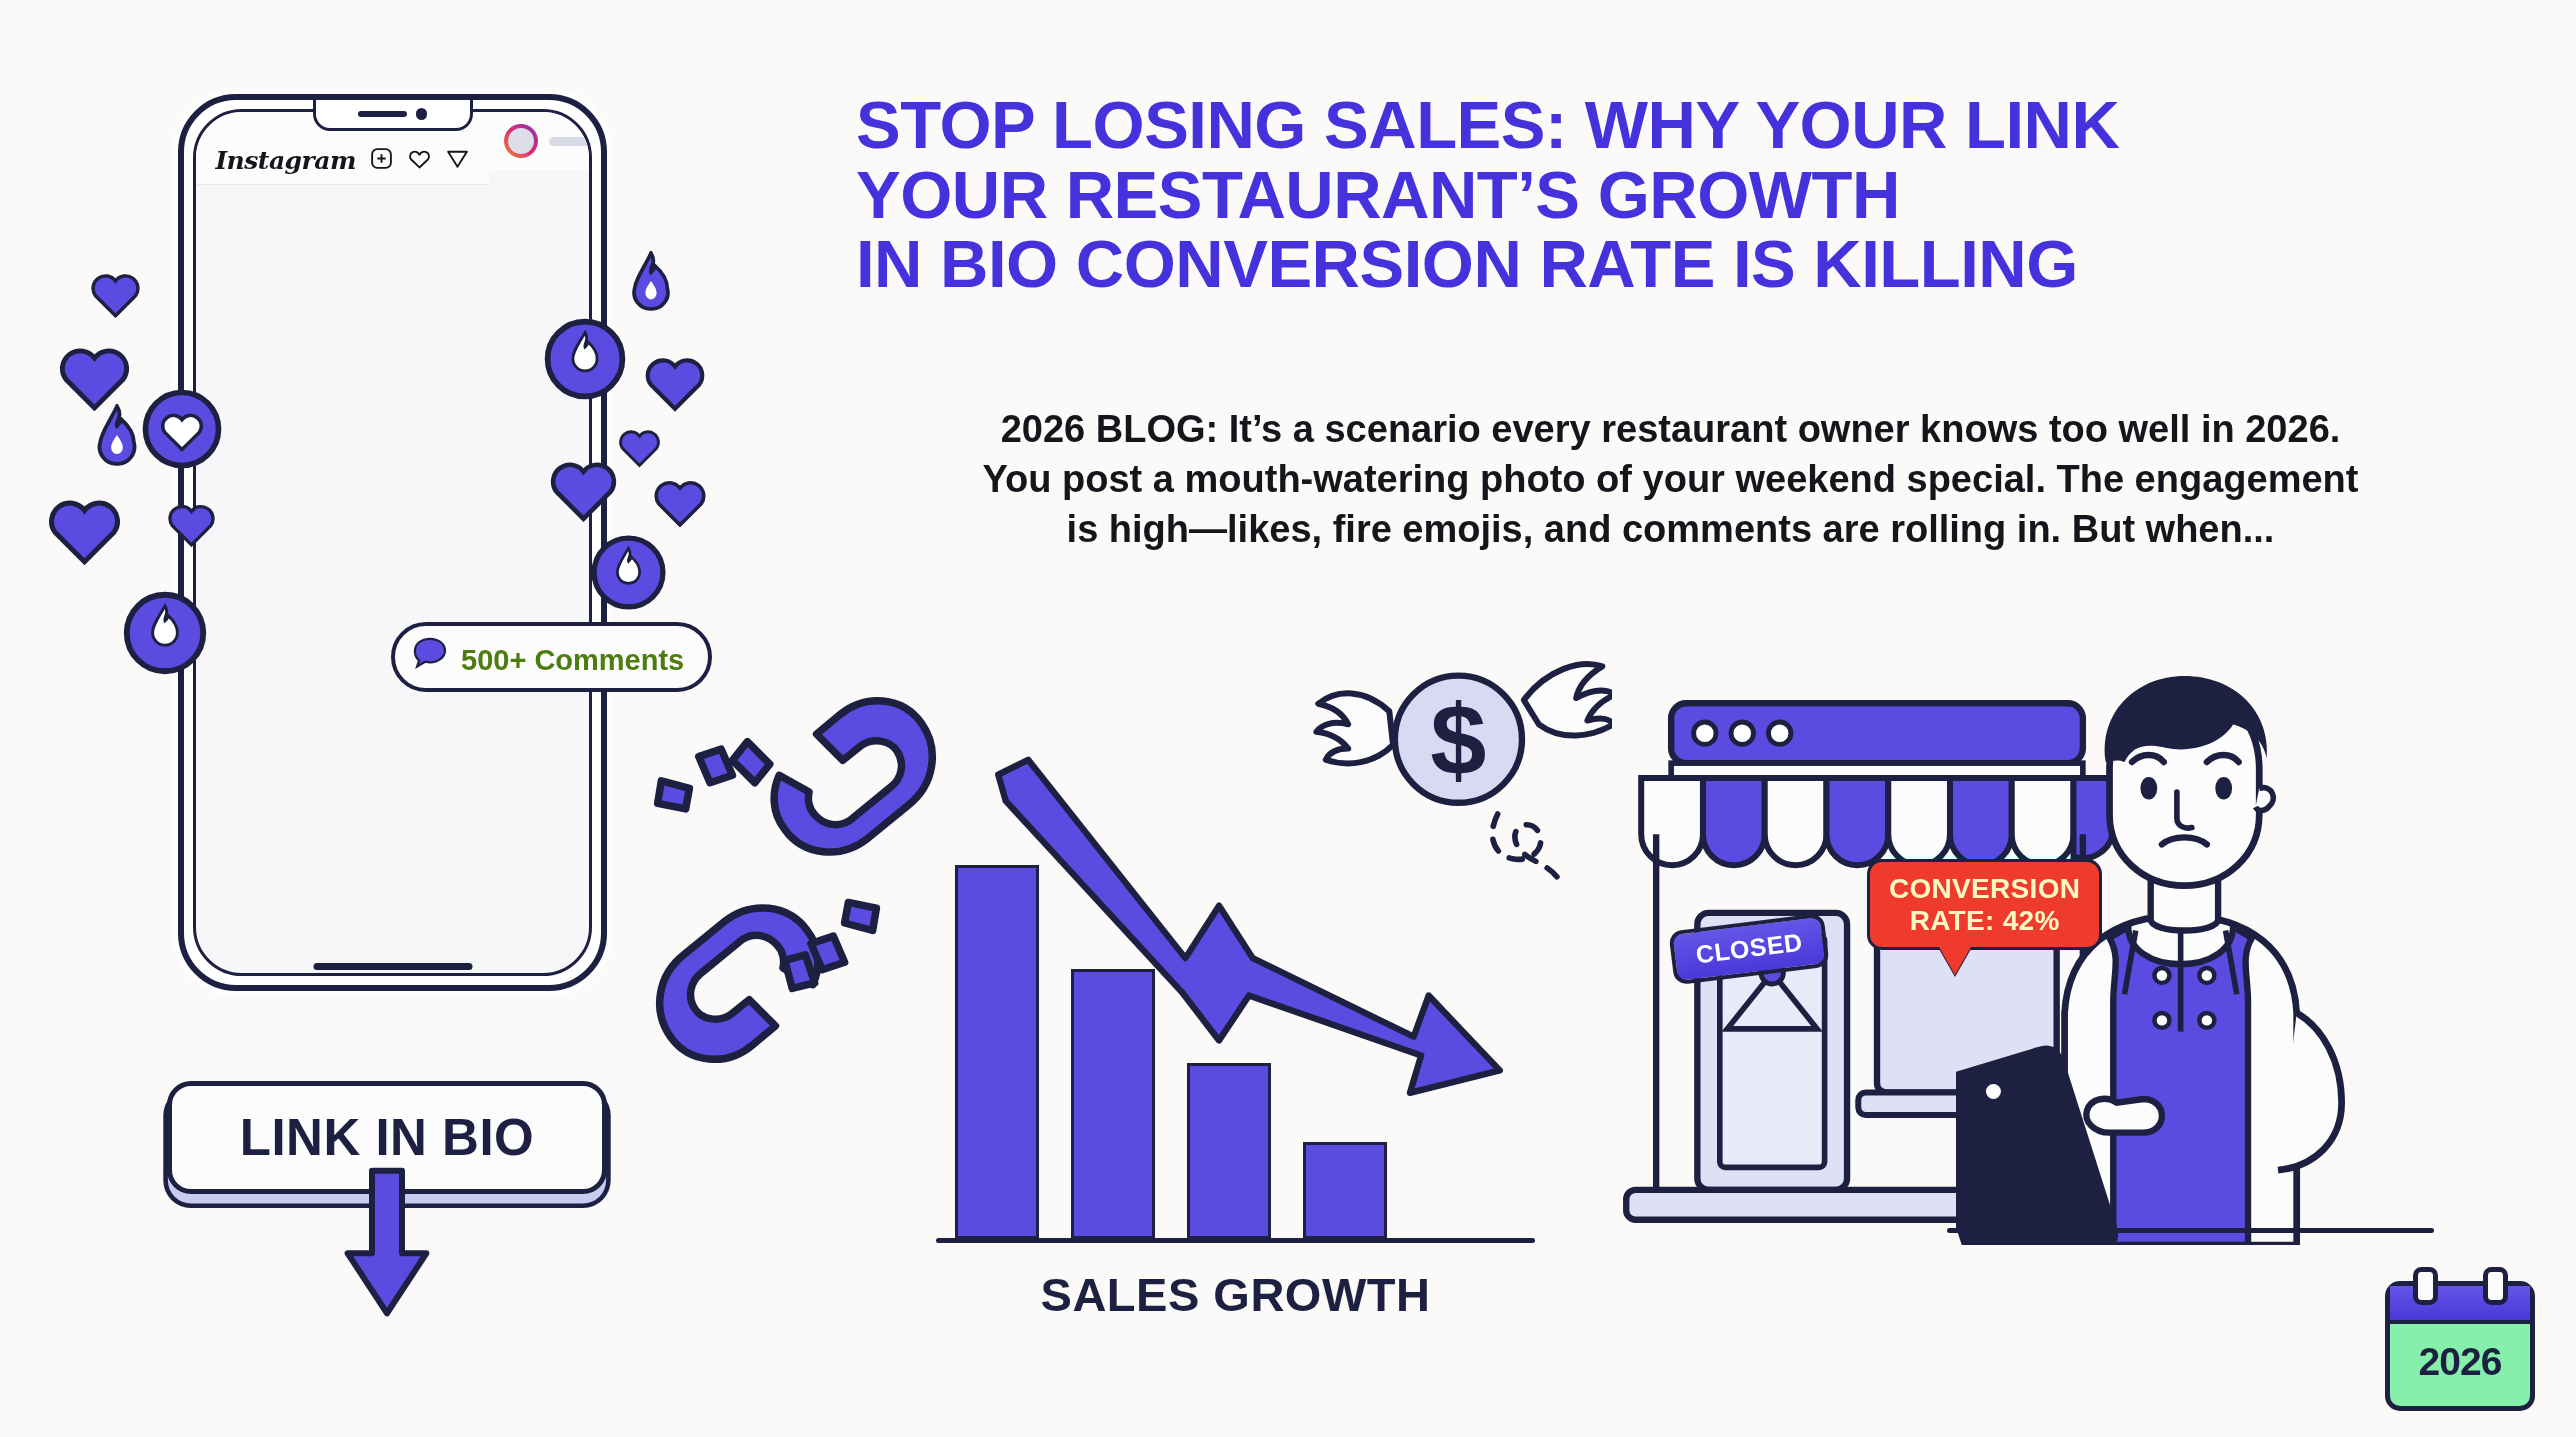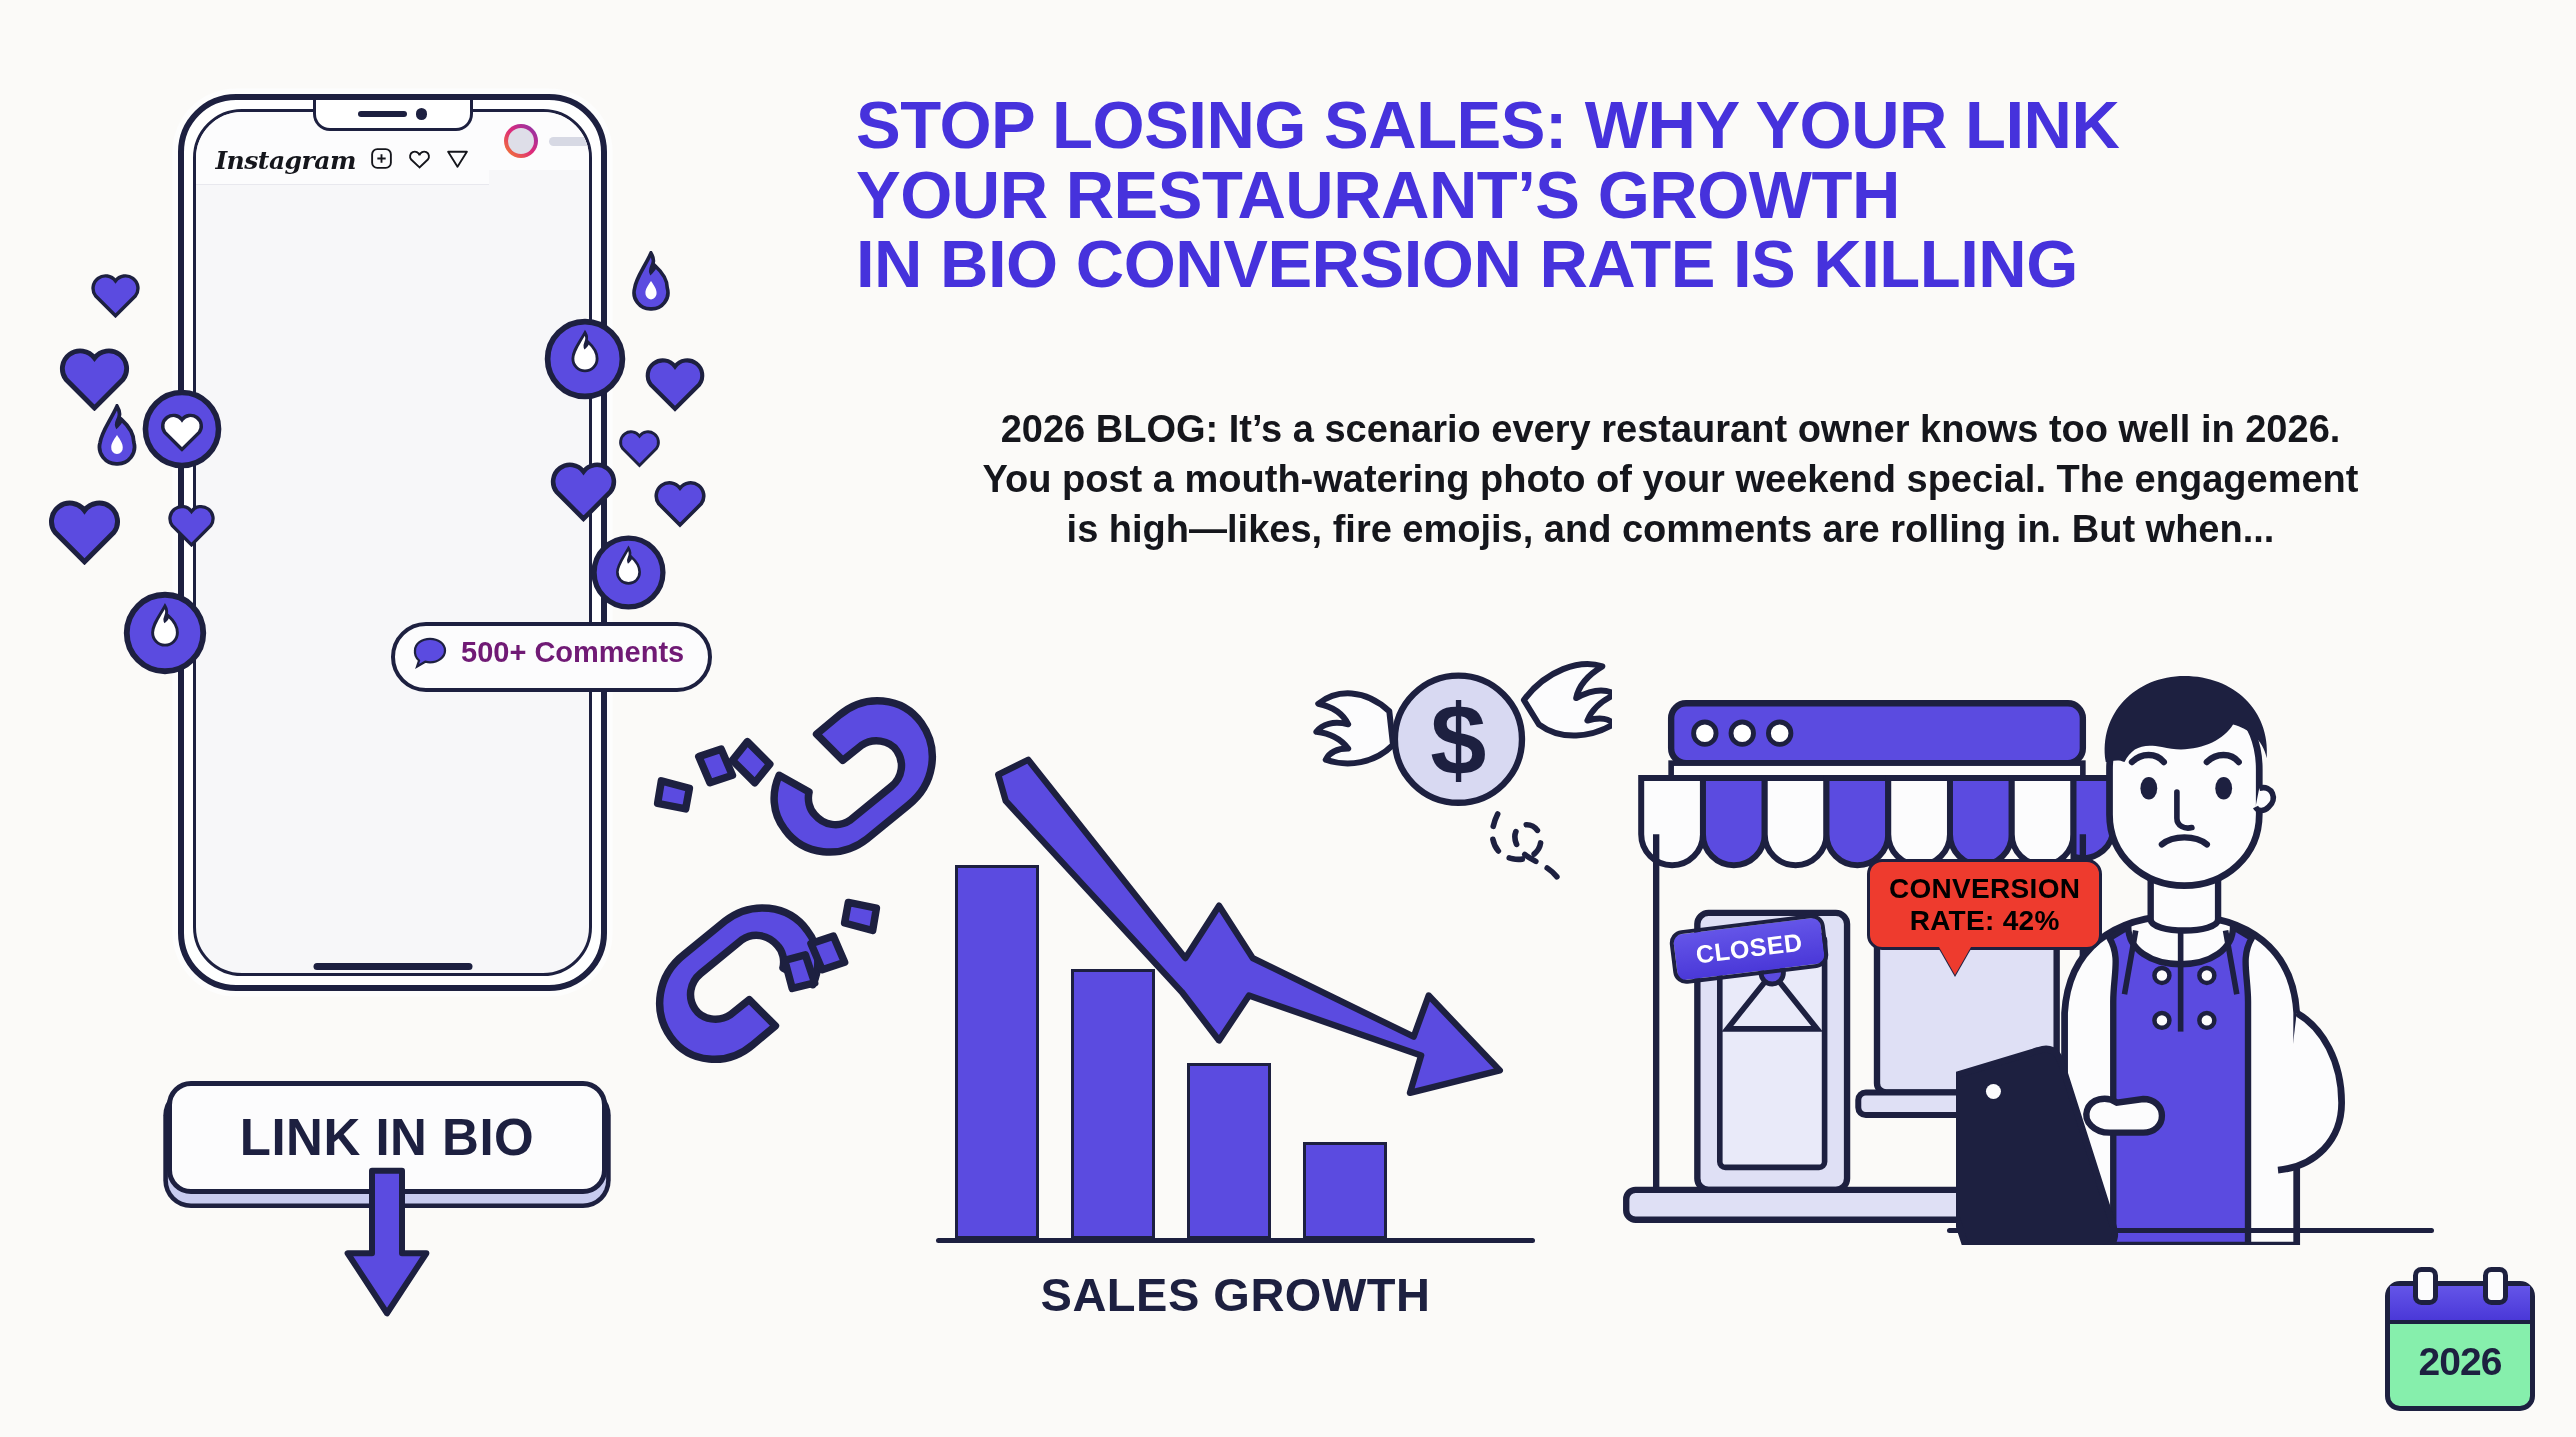--- a/index.html
+++ b/index.html
@@ -107,24 +107,24 @@
     flex:0 0 77px;display:flex;align-items:center;justify-content:space-between;
     padding:0 22.5px;background:#F4F4F7;border-top:0.9px solid #E4E4EC;box-sizing:border-box;
   }
   .ig-nav .profile-dot{width:24px;height:24px;border-radius:50%;background:#D7D9E4;}
   .homebar{position:absolute;left:50%;bottom:15px;transform:translateX(-50%);
      width:159px;height:7.5px;border-radius:3.7px;background:#1D2040;z-index:6;}
 
   
   .comments-badge{
     position:absolute;left:391px;top:622px;z-index:20;
-    display:flex;align-items:flex-start;gap:13px;
+    display:flex;align-items:flex-end;gap:13px;
     background:#FCFCFD;border:4.7px solid #1D2040;border-radius:37px;
     padding:10.3px 24px 10.3px 17px;
-    font-size:29px;font-weight:600;color:#701a75;white-space:nowrap;
+    font-size:29px;font-weight:600;color:#4d7c0f;white-space:nowrap;
   }
 
   
   .react{position:absolute;z-index:18;}
   .react svg{display:block;}
 
   
   .lib-wrap{position:absolute;left:167px;top:1081px;width:440px;}
   .lib-btn{
     position:relative;border:5.6px solid #1D2040;border-radius:24px;background:#FCFCFD;
@@ -152,21 +152,21 @@
   .store{position:absolute;left:1615px;top:688px;}
   .closed-sign{
     position:absolute;left:1671px;top:922px;transform:rotate(-7deg);
     background:linear-gradient(180deg,#6455E8,#4A38D8);
     border:4.7px solid #1D2040;border-radius:13px;padding:8.4px 20.6px;
     font-size:25px;font-weight:bold;color:#fff;letter-spacing:0.5px;z-index:12;
   }
   .conv-badge{
     position:absolute;left:1867px;top:859px;z-index:14;
     background:#EE3B2E;border:3.7px solid #1D2040;border-radius:15px;
-    padding:11.2px 19px;text-align:center;color:#000000;
+    padding:11.2px 19px;text-align:center;color:#fef9c3;
     font-size:28px;font-weight:bold;line-height:1.12;letter-spacing:0.3px;
   }
   .conv-badge:after{
     content:"";position:absolute;left:69px;bottom:-28px;
     border-left:16px solid transparent;border-right:16px solid transparent;
     border-top:28px solid #EE3B2E;filter:drop-shadow(0 2.8px 0 #1D2040);
   }
 
   
   .chef{position:absolute;left:1956px;top:646px;}

